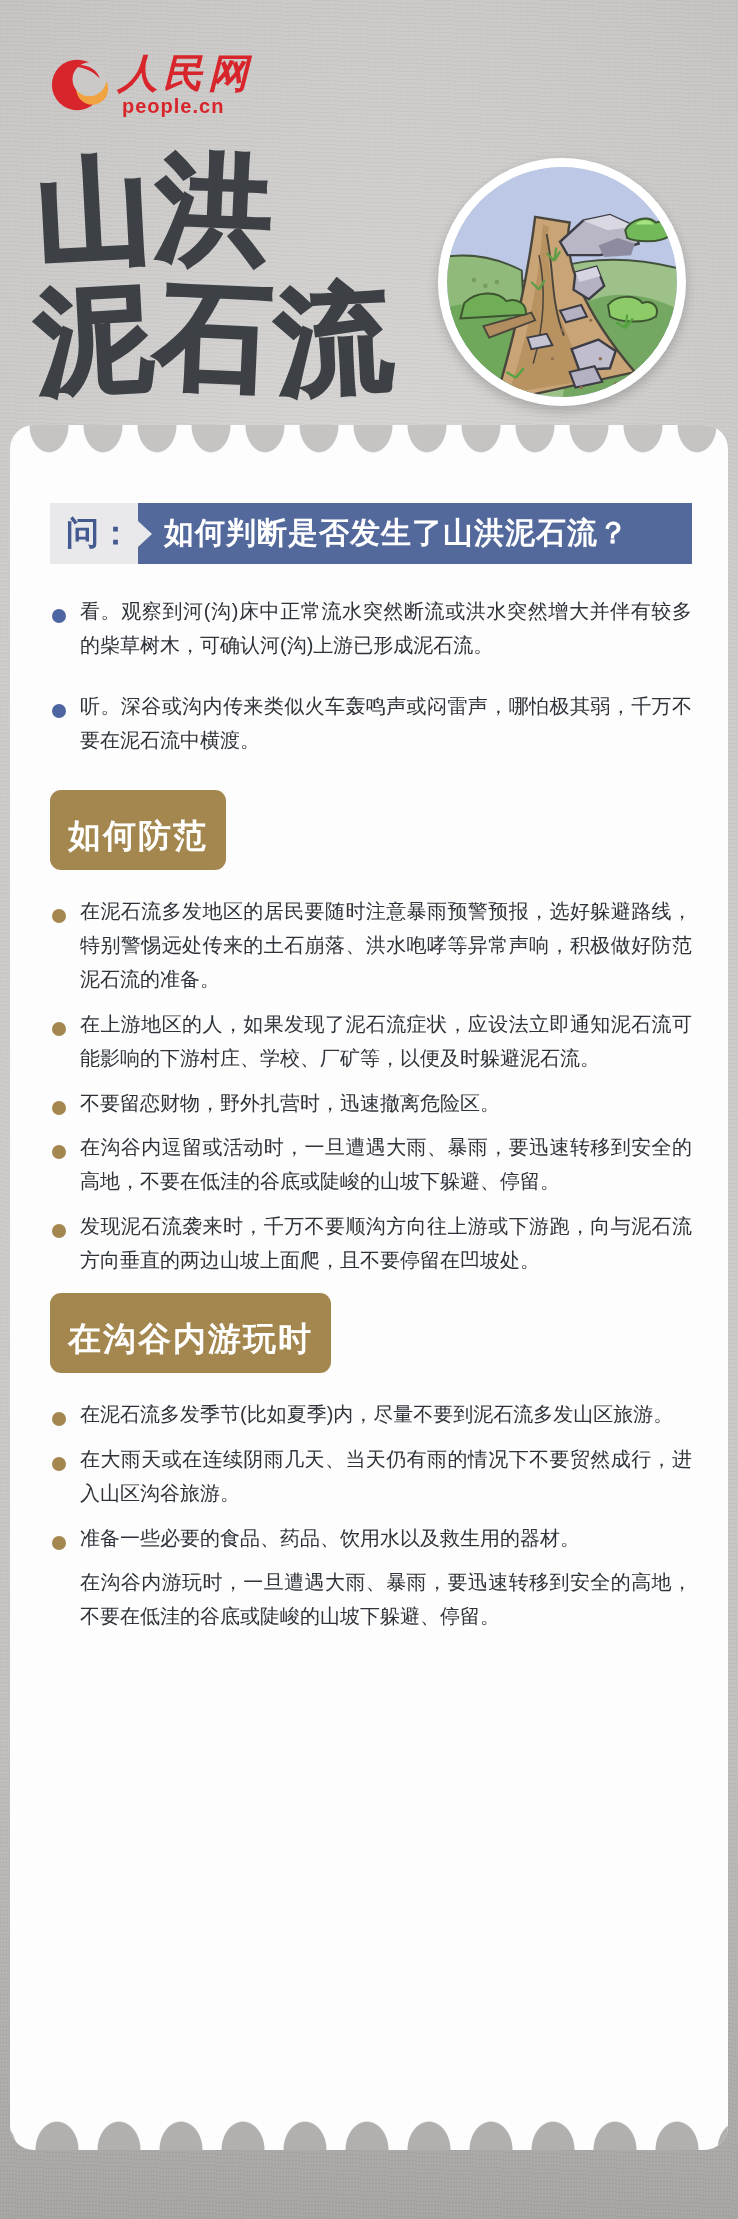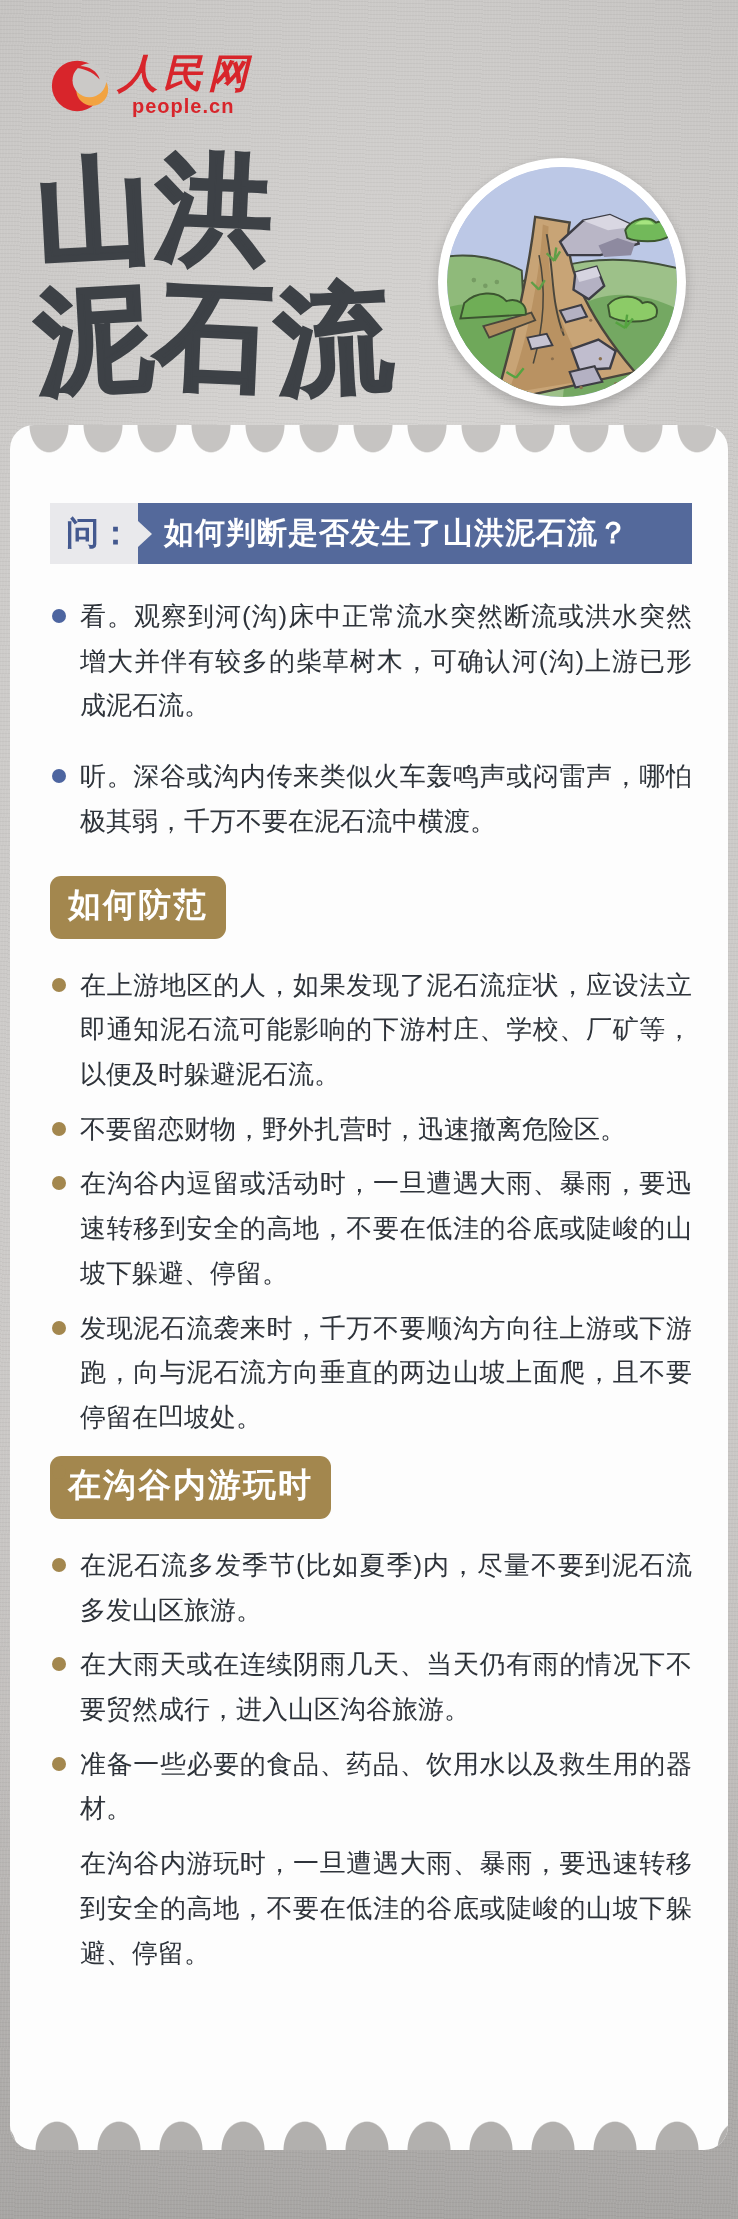--- a/index.html
+++ b/index.html
@@ -7,26 +7,26 @@
     width:738px;height:2219px;position:relative;overflow:hidden;
     font-family:"Liberation Sans","DejaVu Sans",sans-serif;
     background:
       repeating-linear-gradient(92deg, rgba(255,255,255,.05) 0 1px, rgba(0,0,0,0) 1px 3px),
       repeating-linear-gradient(2deg, rgba(0,0,0,.035) 0 1px, rgba(0,0,0,0) 1px 4px),
       radial-gradient(ellipse 120% 60% at 50% 28%, #dbd9d7 0%, #cccac8 45%, rgba(0,0,0,0) 100%),
       linear-gradient(180deg,#b6b4b2 0%,#cbc9c7 15%,#d6d4d2 30%,#cecbc9 55%,#c0bdbb 78%,#a7a5a3 100%);
   }
 
   
-  .brand{position:absolute;left:50px;top:54px;display:flex;align-items:center;}
+  .brand{position:absolute;left:50px;top:54px;display:flex;align-items:flex-start;}
   .brand-mark{width:60px;height:60px;margin-right:8px;}
   .brand-txt{display:flex;flex-direction:column;}
   .brand-cn{color:#d8252b;font-size:40px;font-weight:bold;font-style:italic;
             font-family:"Liberation Serif","DejaVu Serif",serif;letter-spacing:5px;line-height:1;}
-  .brand-en{color:#d8252b;font-size:20px;font-weight:bold;letter-spacing:1px;margin-top:2px;margin-left:14px;line-height:1;}
+  .brand-en{color:#d8252b;font-size:20px;font-weight:bold;letter-spacing:1px;margin-top:2px;margin-left:4px;line-height:1;}
 
   .poster-title{position:absolute;left:36px;top:146px;color:#3d4146;font-weight:900;
     font-size:116px;line-height:1.10;letter-spacing:4px;
     -webkit-text-stroke:3px #3d4146;}
   .poster-title .tl{white-space:nowrap;}
   .poster-title .tl span{display:inline-block;}
   .poster-title .tl span:nth-child(odd){transform:rotate(-3deg) translateY(3px);}
   .poster-title .tl span:nth-child(even){transform:rotate(2.5deg);}
 
   .illus{position:absolute;left:438px;top:158px;width:248px;height:248px;border-radius:50%;
@@ -48,29 +48,29 @@
   .qrow{display:flex;align-items:stretch;margin:0 0 30px 0;}
   .q-label{background:#e9e9ec;color:#44598f;font-size:33px;font-weight:bold;
     padding:8px 6px 8px 16px;display:flex;align-items:center;letter-spacing:0;}
   .q-arrow{width:0;height:0;border-top:13px solid transparent;border-bottom:13px solid transparent;
     border-left:14px solid #e9e9ec;align-self:center;position:relative;z-index:2;margin-right:-14px;}
   .q-text{background:#54699b;color:#ffffff;font-size:30px;font-weight:bold;flex:1;
     padding:10px 24px 10px 26px;display:flex;align-items:center;letter-spacing:1px;}
 
   
   ul.bullets{list-style:none;margin:0;padding:0;}
-  .bullets li{position:relative;padding-left:30px;font-size:26px;line-height:1.72;
+  .bullets li{position:relative;padding-left:30px;font-size:20px;line-height:1.72;
     color:#2e333a;text-align:justify;margin-bottom:10px;}
   .bullets li .dot{position:absolute;left:2px;top:15px;width:14px;height:14px;border-radius:50%;}
   .bullets.blue li .dot{background:#4d65a0;}
   .bullets.gold li .dot{background:#a3874e;}
   .bullets.qb li{margin-bottom:26px;}
 
   .sec-head{display:inline-block;background:#a3874e;color:#fff;font-size:33px;font-weight:bold;
-    padding:7px 18px 11px;border-radius:11px;margin:6px 0 24px;letter-spacing:2px;}
+    padding:24px 18px 11px;border-radius:11px;margin:6px 0 24px;letter-spacing:2px;}
 </style>
 </head>
 <body>
 
 <div class="brand">
   <svg class="brand-mark" viewBox="0 0 64 64" aria-hidden="true">
     <circle cx="29" cy="33" r="27" fill="#d8252b"></circle>
     <circle cx="45" cy="37" r="17" fill="#f2a341"></circle>
     <circle cx="42" cy="27" r="18" fill="#cbc9c7"></circle>
     <path d="M20 14 C34 8 50 14 53 26 C44 16 30 12 20 14 Z" fill="#d8252b"></path>
@@ -164,20 +164,21 @@
 
       <li><span class="dot"></span><span class="btext">看。观察到河(沟)床中正常流水突然断流或洪水突然增大并伴有较多的柴草树木，可确认河(沟)上游已形成泥石流。</span></li>
 
       <li><span class="dot"></span><span class="btext">听。深谷或沟内传来类似火车轰鸣声或闷雷声，哪怕极其弱，千万不要在泥石流中横渡。</span></li>
     </ul>
 
   <div class="section">
     <div class="sec-head">如何防范</div>
     <ul class="bullets gold">
 
+        <li><span class="dot"></span><span class="btext">在泥石流多发地区的居民要随时注意暴雨预警预报，选好躲避路线，特别警惕远处传来的土石崩落、洪水咆哮等异常声响，积极做好防范泥石流的准备。</span></li>
 
         <li><span class="dot"></span><span class="btext">在上游地区的人，如果发现了泥石流症状，应设法立即通知泥石流可能影响的下游村庄、学校、厂矿等，以便及时躲避泥石流。</span></li>
 
         <li><span class="dot"></span><span class="btext">不要留恋财物，野外扎营时，迅速撤离危险区。</span></li>
 
         <li><span class="dot"></span><span class="btext">在沟谷内逗留或活动时，一旦遭遇大雨、暴雨，要迅速转移到安全的高地，不要在低洼的谷底或陡峻的山坡下躲避、停留。</span></li>
 
         <li><span class="dot"></span><span class="btext">发现泥石流袭来时，千万不要顺沟方向往上游或下游跑，向与泥石流方向垂直的两边山坡上面爬，且不要停留在凹坡处。</span></li>
 
         <li><span class="dot"></span></li>

